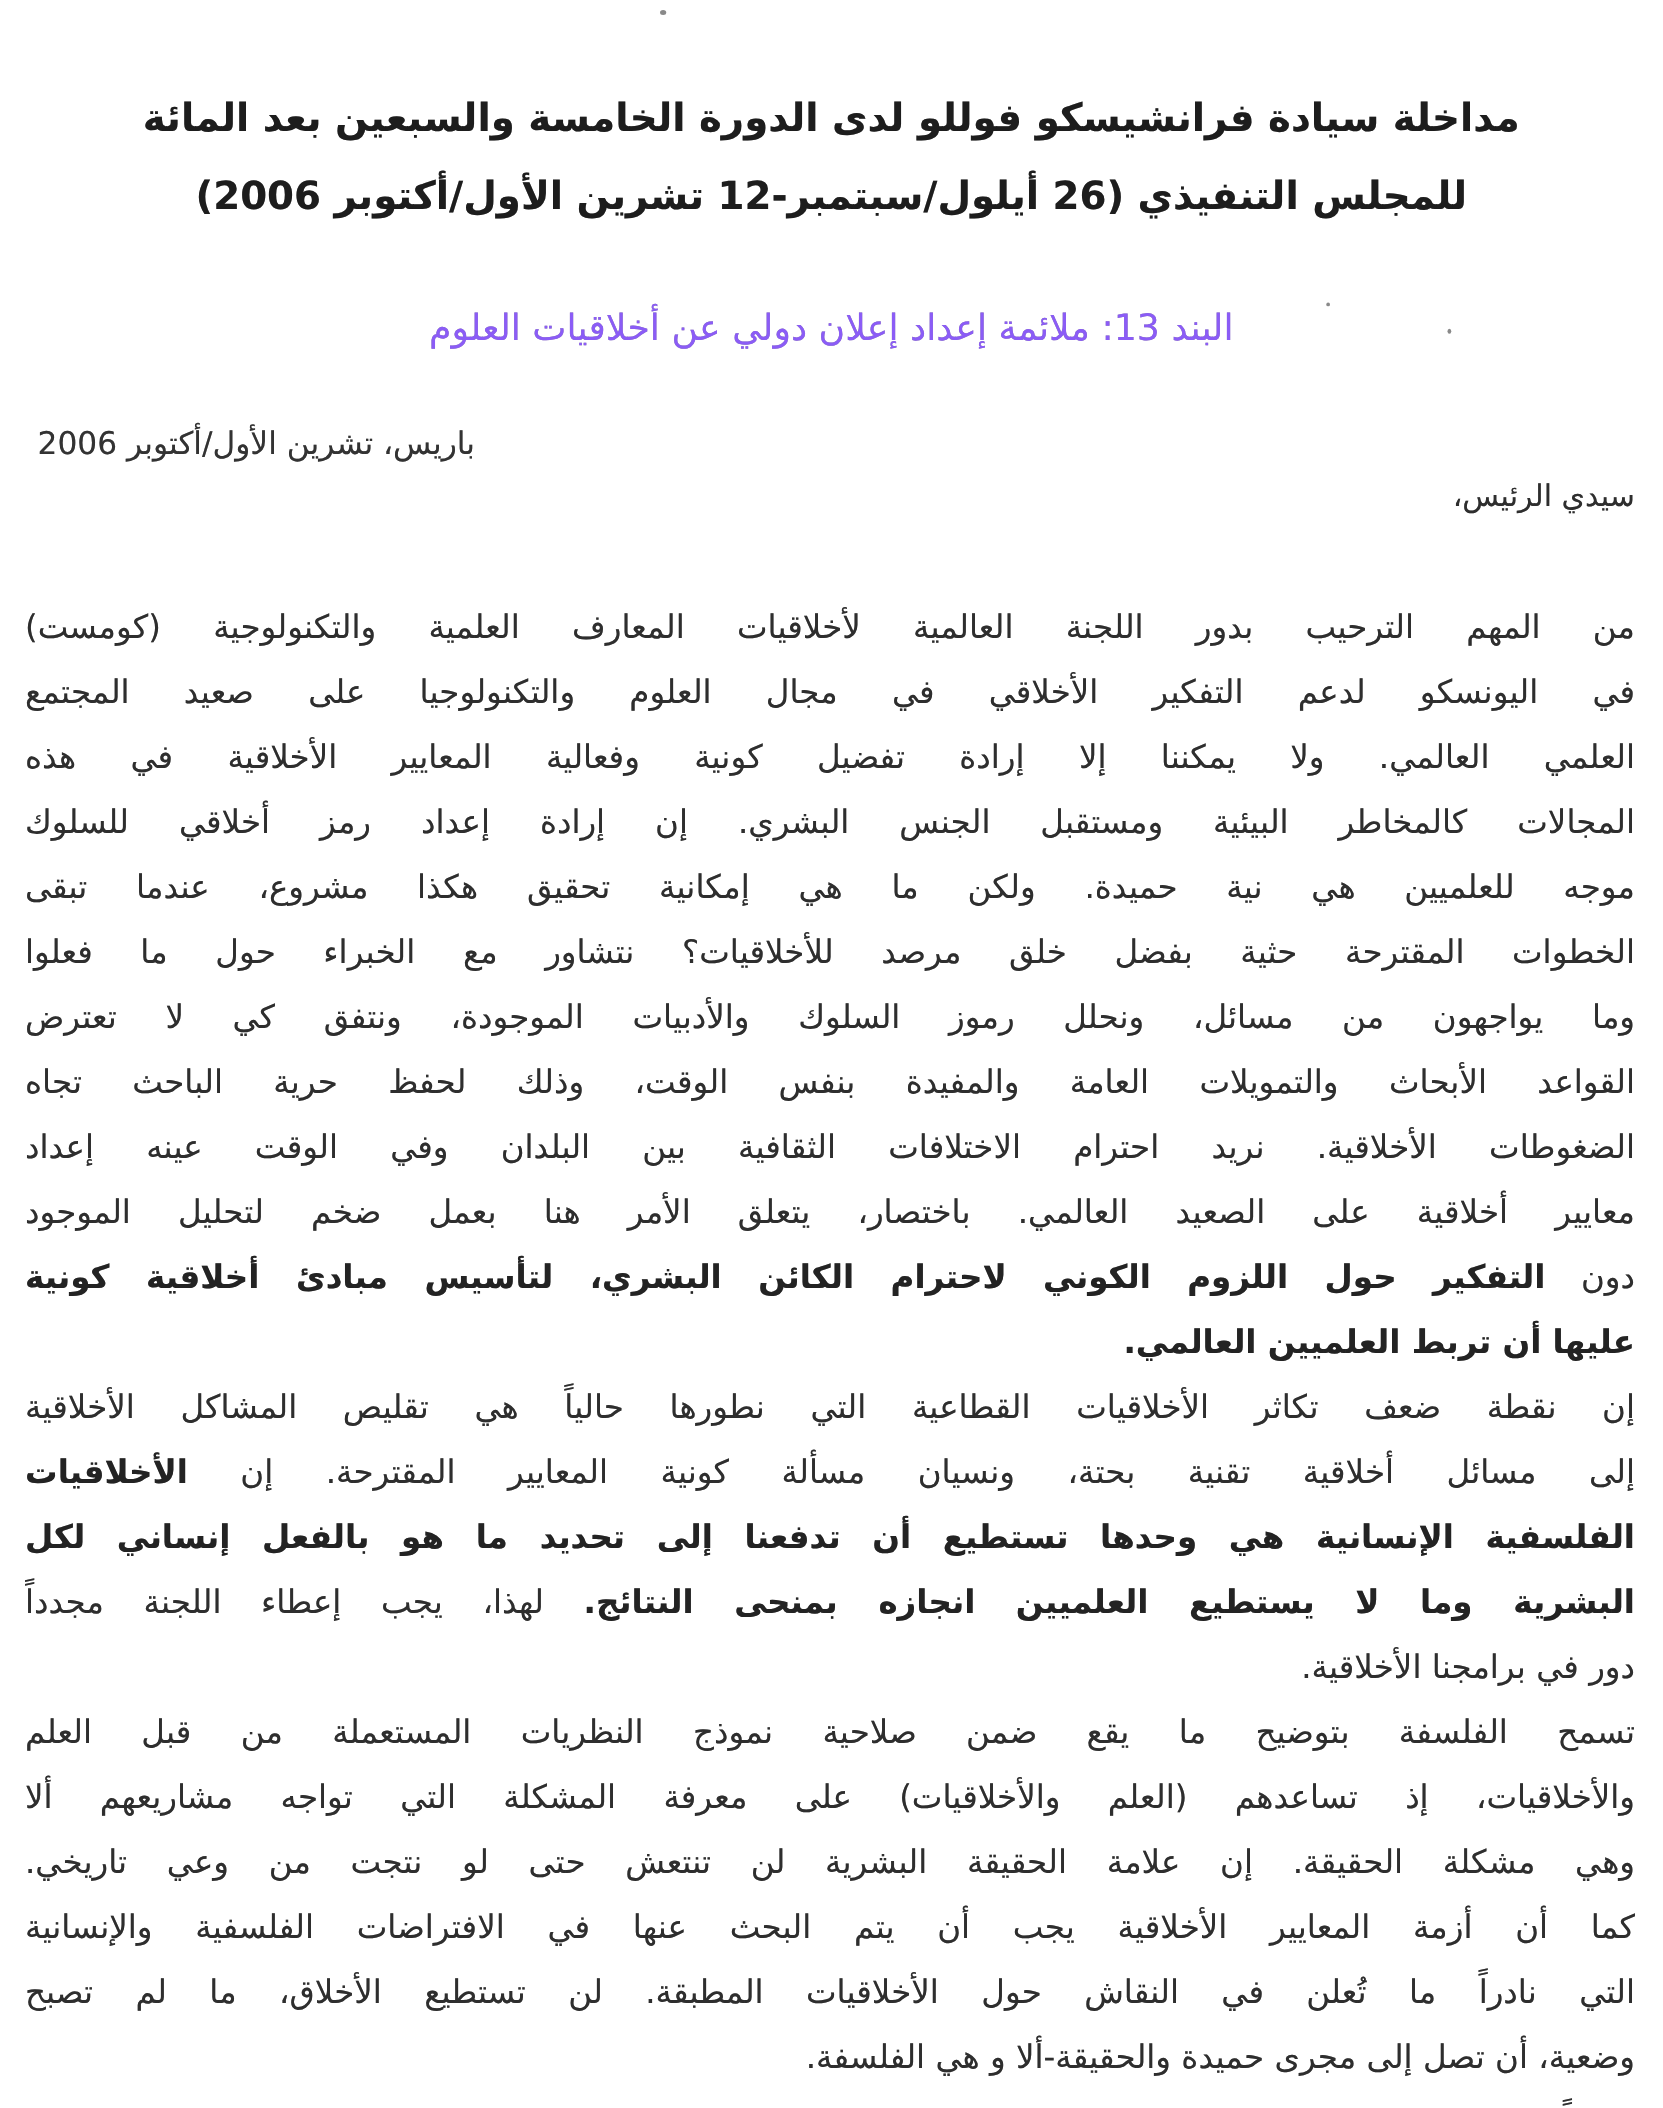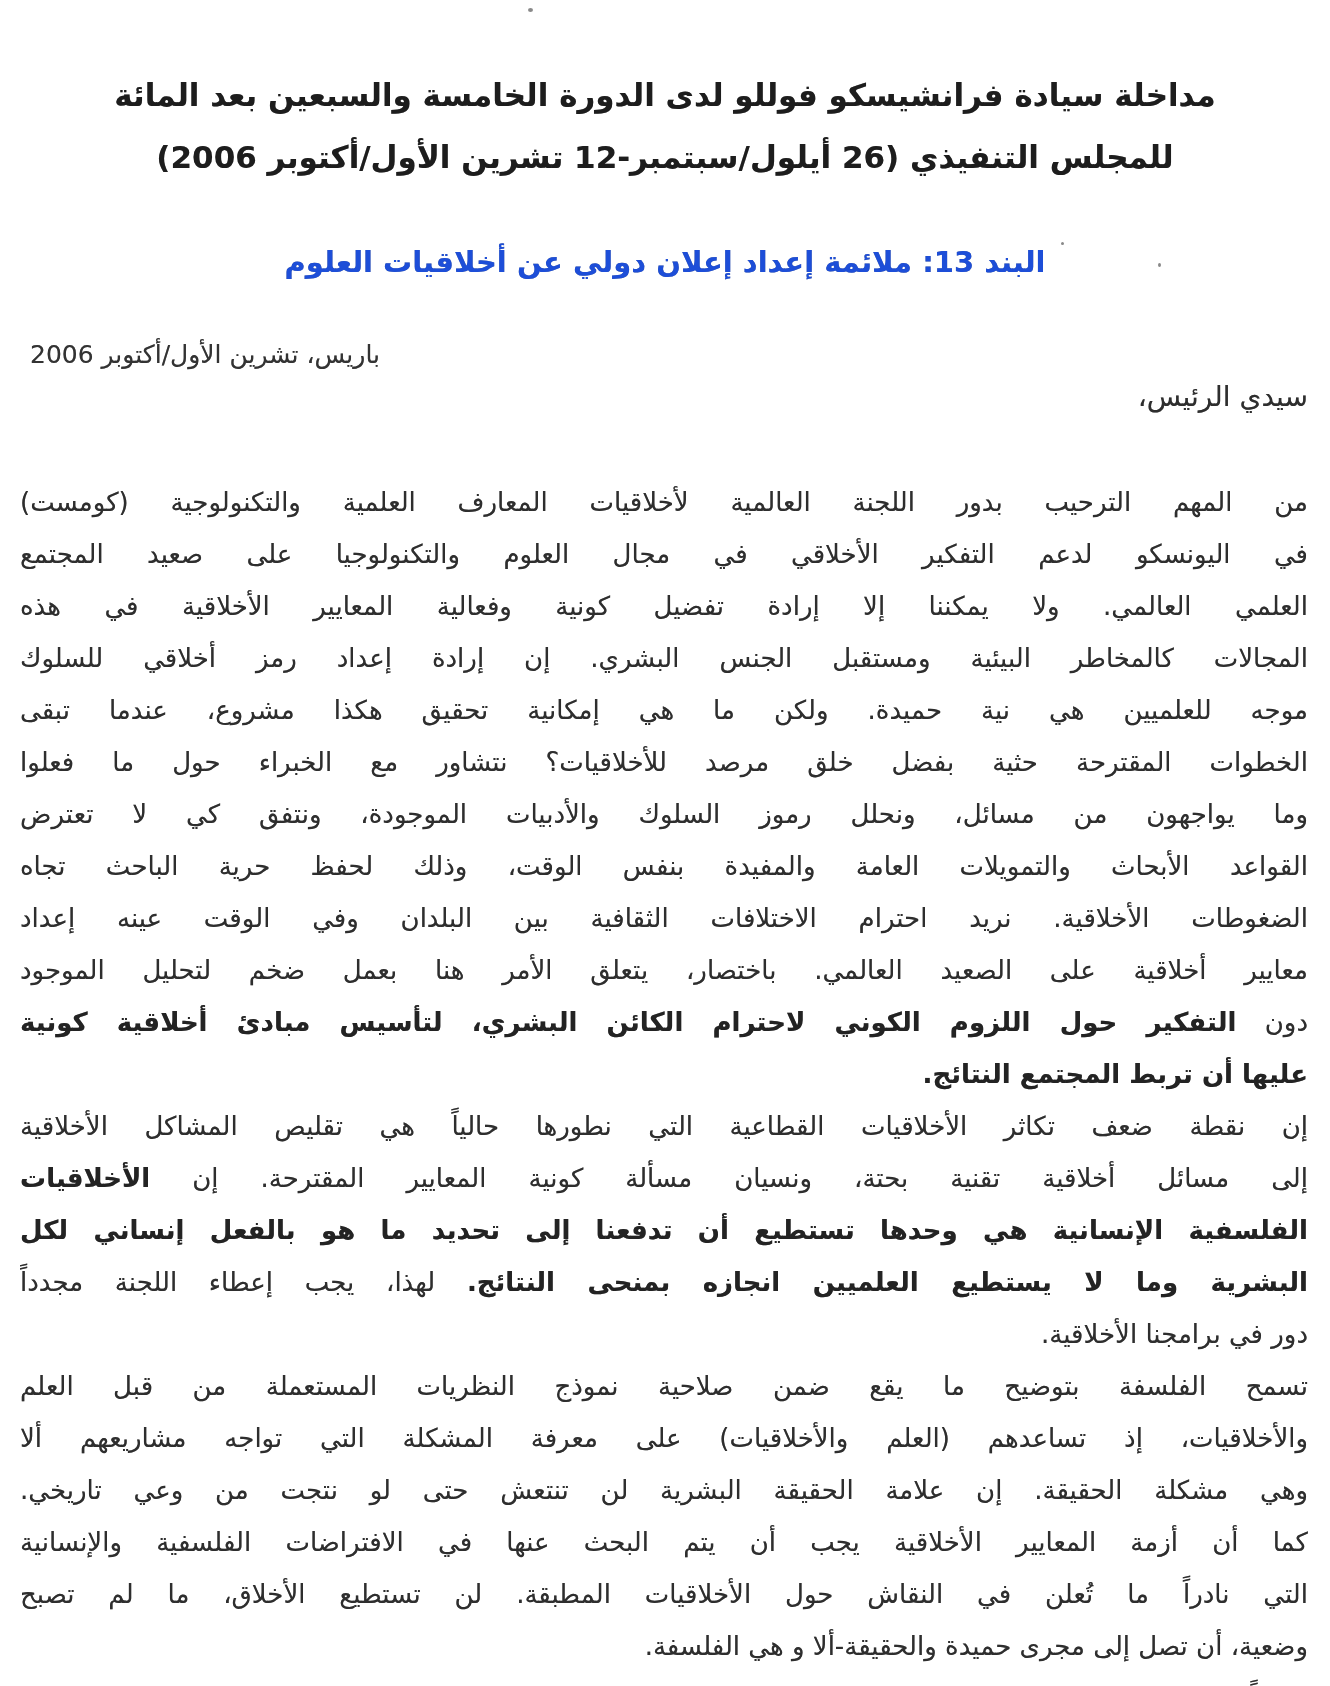--- a/index.html
+++ b/index.html
@@ -22,38 +22,38 @@
     line-height:62px;
     color:#1d1d1d;
     margin-top:48px;
   }
   .title-line{height:62px;overflow:hidden;}
   .item-heading{
     margin-top:48px;
     height:52px;
     line-height:52px;
     text-align:center;
-    font-weight:bold;
+    font-weight:normal;
     font-size:29px;
-    color:#1d4ed8;
+    color:#8b5cf6;
     overflow:hidden;
   }
   .dateline{
     margin-top:46px;
     height:42px;
     line-height:42px;
     font-size:25px;
     text-align:left;
     padding:0 25px 0 30px;
     color:#333333;
   }
   .salutation{
     height:42px;
     line-height:42px;
-    font-size:28px;
+    font-size:24px;
     text-align:right;
     padding:0 22px;
   }
   .body-lines{
     margin-top:58px;
     padding:0 22px 0 20px;
     font-size:26px;
   }
   .bline{
     height:52px;
@@ -100,21 +100,21 @@
       <div class="bline"><span>في اليونسكو لدعم التفكير الأخلاقي في مجال العلوم والتكنولوجيا على صعيد المجتمع</span></div>
       <div class="bline"><span>العلمي العالمي. ولا يمكننا إلا إرادة تفضيل كونية وفعالية المعايير الأخلاقية في هذه</span></div>
       <div class="bline"><span>المجالات كالمخاطر البيئية ومستقبل الجنس البشري. إن إرادة إعداد رمز أخلاقي للسلوك</span></div>
       <div class="bline"><span>موجه للعلميين هي نية حميدة. ولكن ما هي إمكانية تحقيق هكذا مشروع، عندما تبقى</span></div>
       <div class="bline"><span>الخطوات المقترحة حثية بفضل خلق مرصد للأخلاقيات؟ نتشاور مع الخبراء حول ما فعلوا</span></div>
       <div class="bline"><span>وما يواجهون من مسائل، ونحلل رموز السلوك والأدبيات الموجودة، ونتفق كي لا تعترض</span></div>
       <div class="bline"><span>القواعد الأبحاث والتمويلات العامة والمفيدة بنفس الوقت، وذلك لحفظ حرية الباحث تجاه</span></div>
       <div class="bline"><span>الضغوطات الأخلاقية. نريد احترام الاختلافات الثقافية بين البلدان وفي الوقت عينه إعداد</span></div>
       <div class="bline"><span>معايير أخلاقية على الصعيد العالمي. باختصار، يتعلق الأمر هنا بعمل ضخم لتحليل الموجود</span></div>
       <div class="bline"><span>دون </span><span class="bold">التفكير حول اللزوم الكوني لاحترام الكائن البشري، لتأسيس مبادئ أخلاقية كونية</span></div>
-      <div class="bline partial"><span class="bold">عليها أن تربط المجتمع النتائج.</span></div>
+      <div class="bline partial"><span class="bold">عليها أن تربط العلميين العالمي.</span></div>
       <div class="bline"><span>إن نقطة ضعف تكاثر الأخلاقيات القطاعية التي نطورها حالياً هي تقليص المشاكل الأخلاقية</span></div>
       <div class="bline"><span>إلى مسائل أخلاقية تقنية بحتة، ونسيان مسألة كونية المعايير المقترحة. إن </span><span class="bold">الأخلاقيات</span></div>
       <div class="bline"><span class="bold">الفلسفية الإنسانية هي وحدها تستطيع أن تدفعنا إلى تحديد ما هو بالفعل إنساني لكل</span></div>
       <div class="bline"><span class="bold">البشرية وما لا يستطيع العلميين انجازه بمنحى النتائج.</span><span> لهذا، يجب إعطاء اللجنة مجدداً</span></div>
       <div class="bline partial"><span>دور في برامجنا الأخلاقية.</span></div>
       <div class="bline"><span>تسمح الفلسفة بتوضيح ما يقع ضمن صلاحية نموذج النظريات المستعملة من قبل العلم</span></div>
       <div class="bline"><span>والأخلاقيات، إذ تساعدهم (العلم والأخلاقيات) على معرفة المشكلة التي تواجه مشاريعهم ألا</span></div>
       <div class="bline"><span>وهي مشكلة الحقيقة. إن علامة الحقيقة البشرية لن تنتعش حتى لو نتجت من وعي تاريخي.</span></div>
       <div class="bline"><span>كما أن أزمة المعايير الأخلاقية يجب أن يتم البحث عنها في الافتراضات الفلسفية والإنسانية</span></div>
       <div class="bline"><span>التي نادراً ما تُعلن في النقاش حول الأخلاقيات المطبقة. لن تستطيع الأخلاق، ما لم تصبح</span></div>

